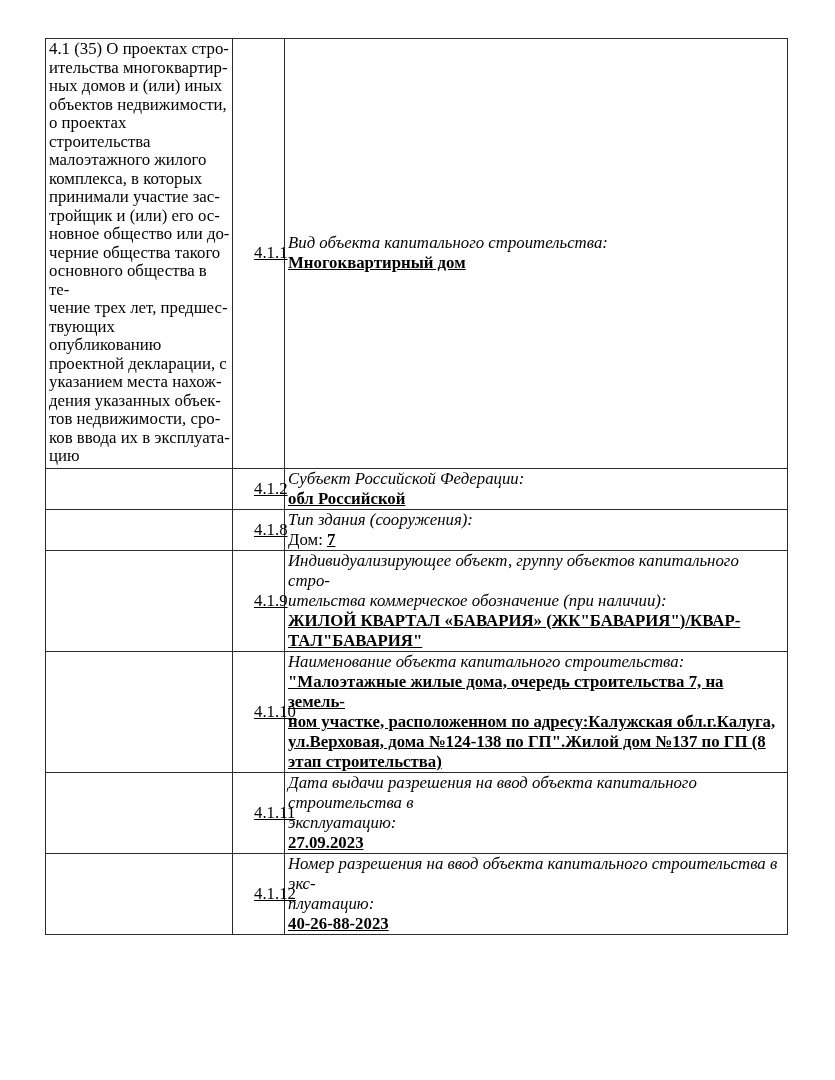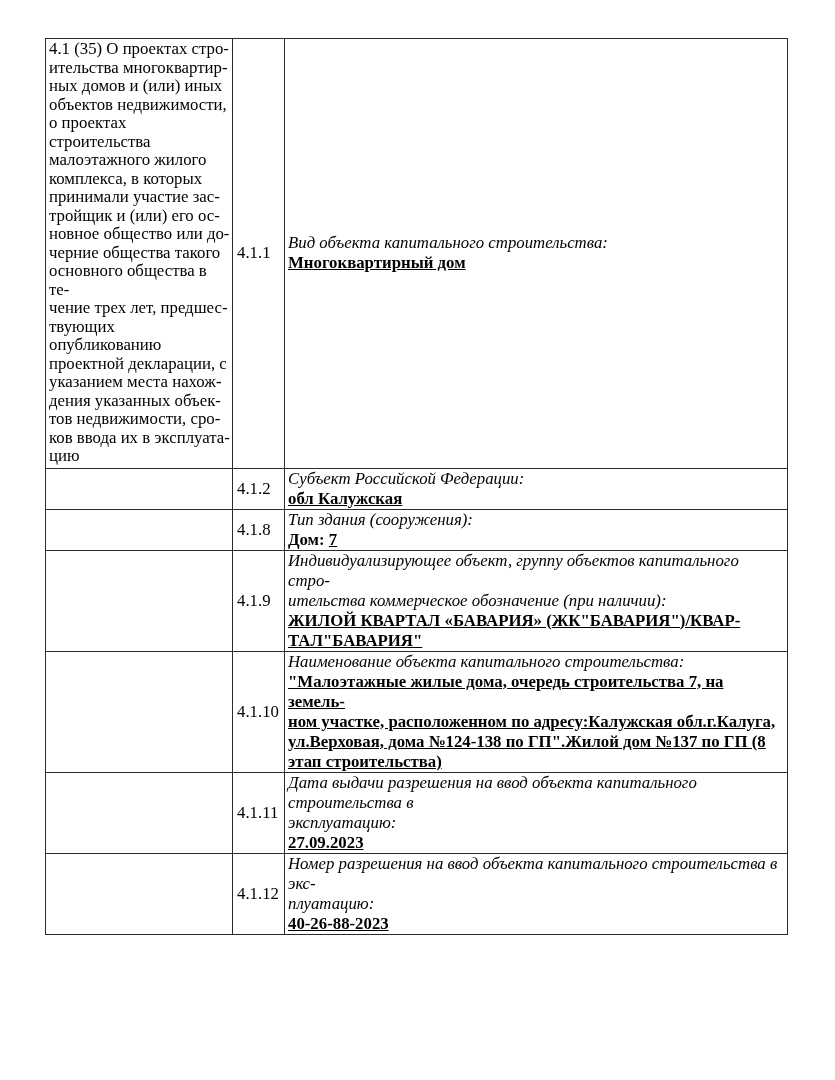--- a/index.html
+++ b/index.html
@@ -41,29 +41,30 @@
   }
   td.c-desc {
     vertical-align: top;
     white-space: pre-line;
     line-height: 18.5px;
     padding: 1px 2px 2px 3px;
     overflow: hidden;
   }
   td.c-num {
     vertical-align: middle;
-    padding-left: 4px;
+    padding-left: 21px;
+    text-decoration: underline;
   }
   td.c-content {
     vertical-align: middle;
     padding: 0 3px;
   }
   .lbl { white-space: pre-line; font-weight: normal; font-style: italic; }
   .val { white-space: pre-line; }
-  .val .vpfx { font-weight: bold; }
+  .val .vpfx { font-weight: normal; }
   .val b { font-weight: bold; text-decoration: underline; }
 </style>
 </head>
 <body>
 
 <div class="page">
   <table class="decl-table">
     <colgroup>
       <col style="width:187px">
       <col style="width:52px">
@@ -96,21 +97,21 @@
       <div class="lbl">Вид объекта капитального строительства:</div>
       <div class="val"><span class="vpfx"></span><b class="vtxt">Многоквартирный дом</b></div>
     </td>
   </tr>
 
   <tr>
     <td class="c-desc"></td>
     <td class="c-num">4.1.2</td>
     <td class="c-content">
       <div class="lbl">Субъект Российской Федерации:</div>
-      <div class="val"><span class="vpfx"></span><b class="vtxt">обл Калужская</b></div>
+      <div class="val"><span class="vpfx"></span><b class="vtxt">обл Российской</b></div>
     </td>
   </tr>
 
 
 
 
 
 
   <tr>
     <td class="c-desc"></td>

